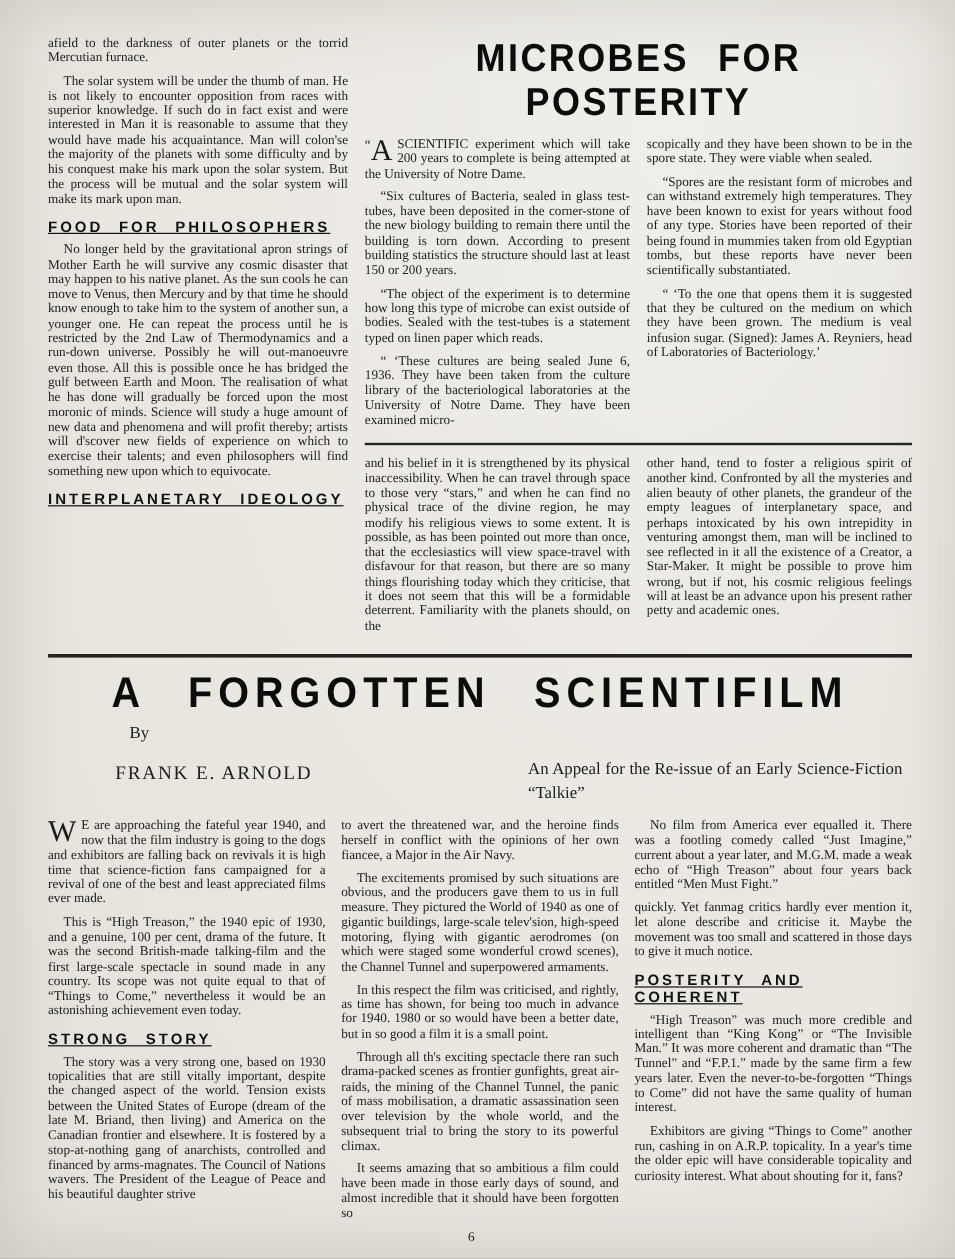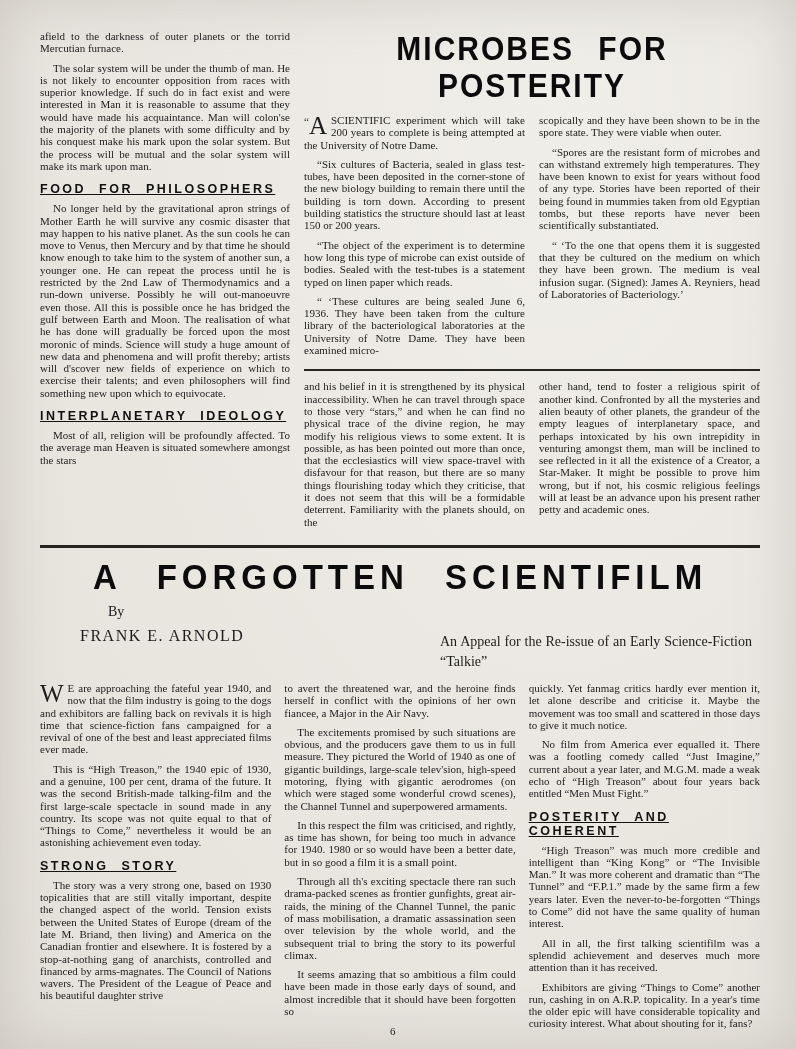--- a/index.html
+++ b/index.html
@@ -36,54 +36,53 @@
   .three-col { display:grid; grid-template-columns:1fr 1fr 1fr; column-gap:13px; }
   .rule { height:2px; background:#26241f; margin:6px 0 9px 0; }
   .rule.full { height:3px; margin:10px 0 0 0; }
   .dc-wrap { float:left; margin:1px 4px 0 0; }
   .dc-quote { font-size:11px; vertical-align:top; }
   .dc-letter { font-size:25px; line-height:22px; font-family:"Liberation Serif", serif; }
   .attr { font-family:"Liberation Sans", sans-serif; font-weight:700; font-size:11px; }
   .film-header { display:flex; justify-content:space-between; align-items:flex-start; margin:2px 6px 10px 6px; }
   .byline { padding-left:34px; }
   .byline-by { font-size:14px; margin:0 0 7px 28px; }
-  .byline-name { font-size:16px; letter-spacing:1.5px; margin:0; }
+  .byline-name { font-size:16px; letter-spacing:1.5px; margin:16px; }
   .subtitle { width:312px; font-size:14px; line-height:20px; text-align:justify; padding-right:2px;margin-top:28px; }
   .page-number { position:absolute; bottom:12px; left:390px; font-size:11px; }
 </style>
 </head>
 <body>
 
 <div class="page">
 
   <div class="top-section">
 
     <div>
       <p class="bp noind">afield to the darkness of outer planets or the torrid Mercutian furnace.</p>
       <p class="bp">The solar system will be under the thumb of man. He is not likely to encounter opposition from races with superior knowledge. If such do in fact exist and were interested in Man it is reasonable to assume that they would have made his acquaintance. Man will colon'se the majority of the planets with some difficulty and by his conquest make his mark upon the solar system. But the process will be mutual and the solar system will make its mark upon man.</p>
       <h3 class="sec-head">FOOD FOR PHILOSOPHERS</h3>
       <p class="bp">No longer held by the gravitational apron strings of Mother Earth he will survive any cosmic disaster that may happen to his native planet. As the sun cools he can move to Venus, then Mercury and by that time he should know enough to take him to the system of another sun, a younger one. He can repeat the process until he is restricted by the 2nd Law of Thermodynamics and a run-down universe. Possibly he will out-manoeuvre even those. All this is possible once he has bridged the gulf between Earth and Moon. The realisation of what he has done will gradually be forced upon the most moronic of minds. Science will study a huge amount of new data and phenomena and will profit thereby; artists will d'scover new fields of experience on which to exercise their talents; and even philosophers will find something new upon which to equivocate.</p>
       <h3 class="sec-head">INTERPLANETARY IDEOLOGY</h3>
-      <p class="bp">Most of all, religion will be profoundly affected. To the average man Heaven is situated somewhere amongst the stars</p>
     </div>
 
     <div>
       <h1 class="big-title microbes-title">MICROBES FOR POSTERITY</h1>
       <div class="two-col">
         <div>
           <p class="bp noind">
             <span class="dc-wrap"><span class="dc-quote">“</span><span class="dc-letter">A</span></span>
             <span>SCIENTIFIC experiment which will take 200 years to complete is being attempted at the University of Notre Dame.</span>
           </p>
           <p class="bp">“Six cultures of Bacteria, sealed in glass test-tubes, have been deposited in the corner-stone of the new biology building to remain there until the building is torn down. According to present building statistics the structure should last at least 150 or 200 years.</p>
           <p class="bp">“The object of the experiment is to determine how long this type of microbe can exist outside of bodies. Sealed with the test-tubes is a statement typed on linen paper which reads.</p>
           <p class="bp">“ ‘These cultures are being sealed June 6, 1936. They have been taken from the culture library of the bacteriological laboratories at the University of Notre Dame. They have been examined micro-</p>
         </div>
         <div>
-          <p class="bp noind">scopically and they have been shown to be in the spore state. They were viable when outer.</p>
+          <p class="bp noind">scopically and they have been shown to be in the spore state. They were viable when sealed.</p>
           <p class="bp">“Spores are the resistant form of microbes and can withstand extremely high temperatures. They have been known to exist for years without food of any type. Stories have been reported of their being found in mummies taken from old Egyptian tombs, but these reports have never been scientifically substantiated.</p>
           <p class="bp">“ ‘To the one that opens them it is suggested that they be cultured on the medium on which they have been grown. The medium is veal infusion sugar. (Signed): James A. Reyniers, head of Laboratories of Bacteriology.’</p>
         </div>
       </div>
       <div class="rule"></div>
       <div class="two-col">
         <div>
           <p class="bp noind">and his belief in it is strengthened by its physical inaccessibility. When he can travel through space to those very “stars,” and when he can find no physical trace of the divine region, he may modify his religious views to some extent. It is possible, as has been pointed out more than once, that the ecclesiastics will view space-travel with disfavour for that reason, but there are so many things flourishing today which they criticise, that it does not seem that this will be a formidable deterrent. Familiarity with the planets should, on the</p>
         </div>
         <div>
@@ -117,25 +116,24 @@
         <p class="bp">The story was a very strong one, based on 1930 topicalities that are still vitally important, despite the changed aspect of the world. Tension exists between the United States of Europe (dream of the late M. Briand, then living) and America on the Canadian frontier and elsewhere. It is fostered by a stop-at-nothing gang of anarchists, controlled and financed by arms-magnates. The Council of Nations wavers. The President of the League of Peace and his beautiful daughter strive</p>
       </div>
       <div>
         <p class="bp noind">to avert the threatened war, and the heroine finds herself in conflict with the opinions of her own fiancee, a Major in the Air Navy.</p>
         <p class="bp">The excitements promised by such situations are obvious, and the producers gave them to us in full measure. They pictured the World of 1940 as one of gigantic buildings, large-scale telev'sion, high-speed motoring, flying with gigantic aerodromes (on which were staged some wonderful crowd scenes), the Channel Tunnel and superpowered armaments.</p>
         <p class="bp">In this respect the film was criticised, and rightly, as time has shown, for being too much in advance for 1940. 1980 or so would have been a better date, but in so good a film it is a small point.</p>
         <p class="bp">Through all th's exciting spectacle there ran such drama-packed scenes as frontier gunfights, great air-raids, the mining of the Channel Tunnel, the panic of mass mobilisation, a dramatic assassination seen over television by the whole world, and the subsequent trial to bring the story to its powerful climax.</p>
         <p class="bp">It seems amazing that so ambitious a film could have been made in those early days of sound, and almost incredible that it should have been forgotten so</p>
       </div>
       <div>
+        <p class="bp">No film from America ever equalled it. There was a footling comedy called “Just Imagine,” current about a year later, and M.G.M. made a weak echo of “High Treason” about four years back entitled “Men Must Fight.”</p>
         <p class="bp noind">quickly. Yet fanmag critics hardly ever mention it, let alone describe and criticise it. Maybe the movement was too small and scattered in those days to give it much notice.</p>
-        <p class="bp">No film from America ever equalled it. There was a footling comedy called “Just Imagine,” current about a year later, and M.G.M. made a weak echo of “High Treason” about four years back entitled “Men Must Fight.”</p>
         <h3 class="sec-head">POSTERITY AND COHERENT</h3>
         <p class="bp">“High Treason” was much more credible and intelligent than “King Kong” or “The Invisible Man.” It was more coherent and dramatic than “The Tunnel” and “F.P.1.” made by the same firm a few years later. Even the never-to-be-forgotten “Things to Come” did not have the same quality of human interest.</p>
-        <p class="bp">All in all, the first talking scientifilm was a splendid achievement and deserves much more attention than it has received.</p>
         <p class="bp">Exhibitors are giving “Things to Come” another run, cashing in on A.R.P. topicality. In a year's time the older epic will have considerable topicality and curiosity interest. What about shouting for it, fans?</p>
       </div>
     </div>
   </div>
 
   <div class="page-number">6</div>
 
 </div>
 
 </body></html>

